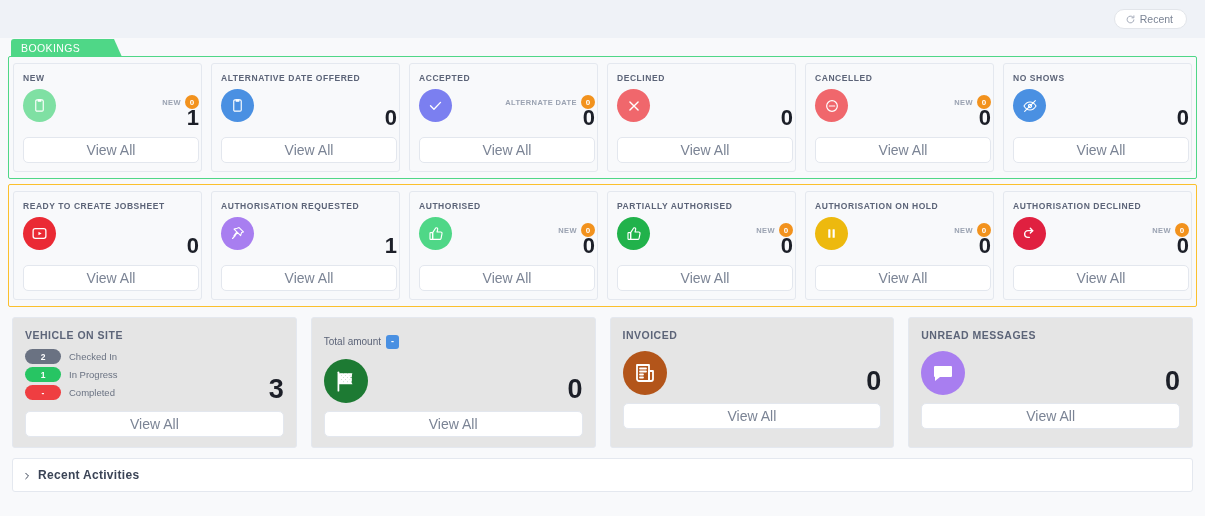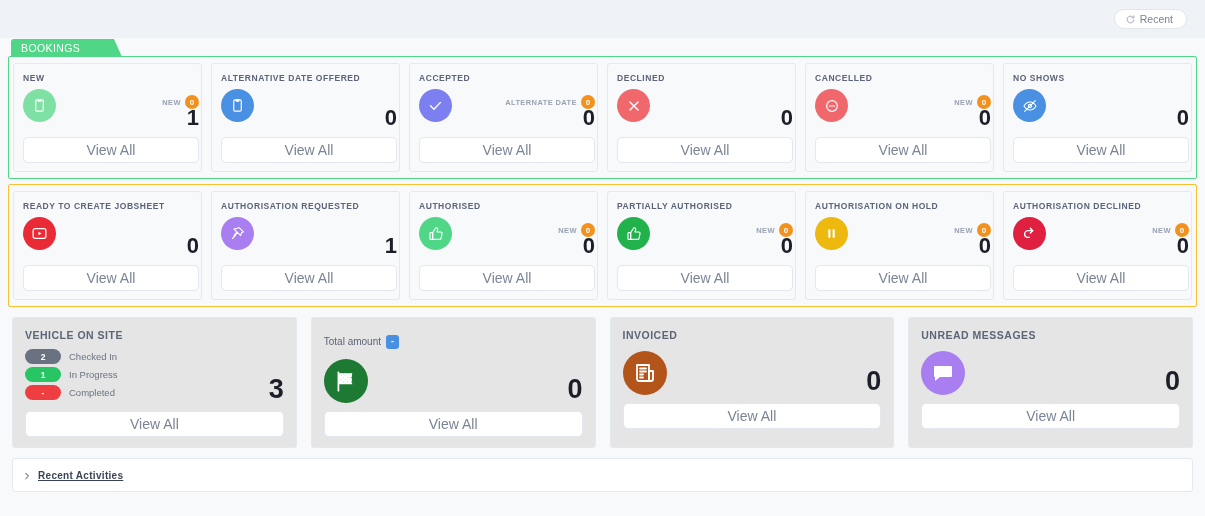--- a/index.html
+++ b/index.html
@@ -257,25 +257,24 @@
     background: #ffffff;
     border: 1px solid #e4e8ef;
     border-radius: 3px;
     padding: 7px 10px;
     display: flex;
     align-items: center;
     gap: 7px;
     cursor: pointer;
   }
   .footer-label {
-    font-size: 10px;
+    font-size: 12px;
     font-weight: bold;
     color: #3b4456;
     letter-spacing: .3px;
-    text-decoration: underline;
   }
 </style>
 </head>
 <body>
 
 <div class="topbar">
   <button class="refresh-btn">
     <span>
       <svg width="9" height="9" viewBox="0 0 16 16" fill="none" stroke="#9aa2b1" stroke-width="1.6">
         <path d="M14 8a6 6 0 1 1-1.8-4.3"></path>

